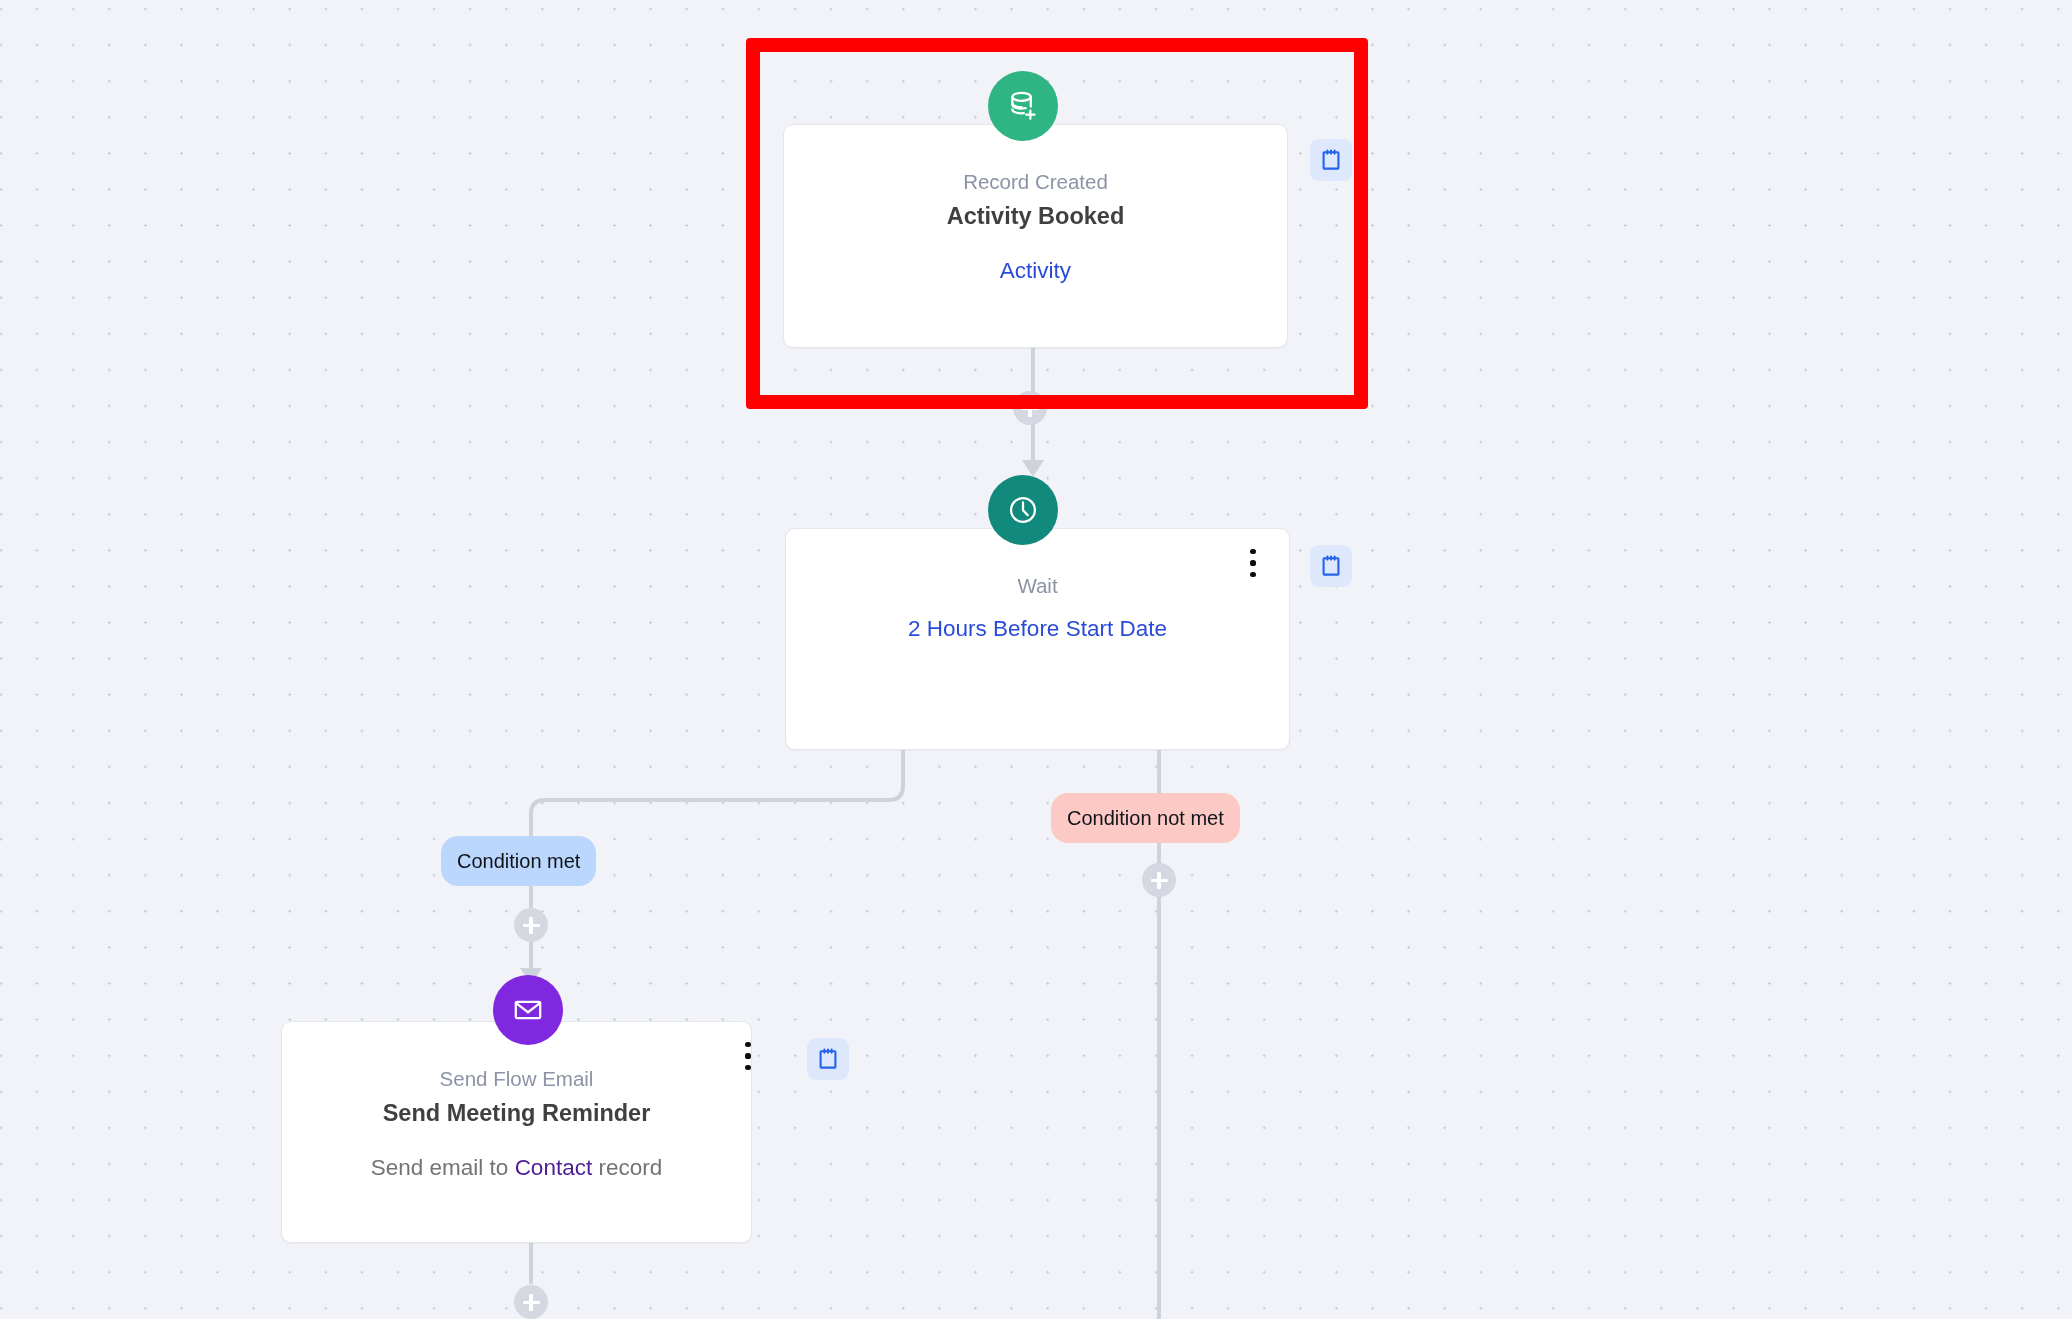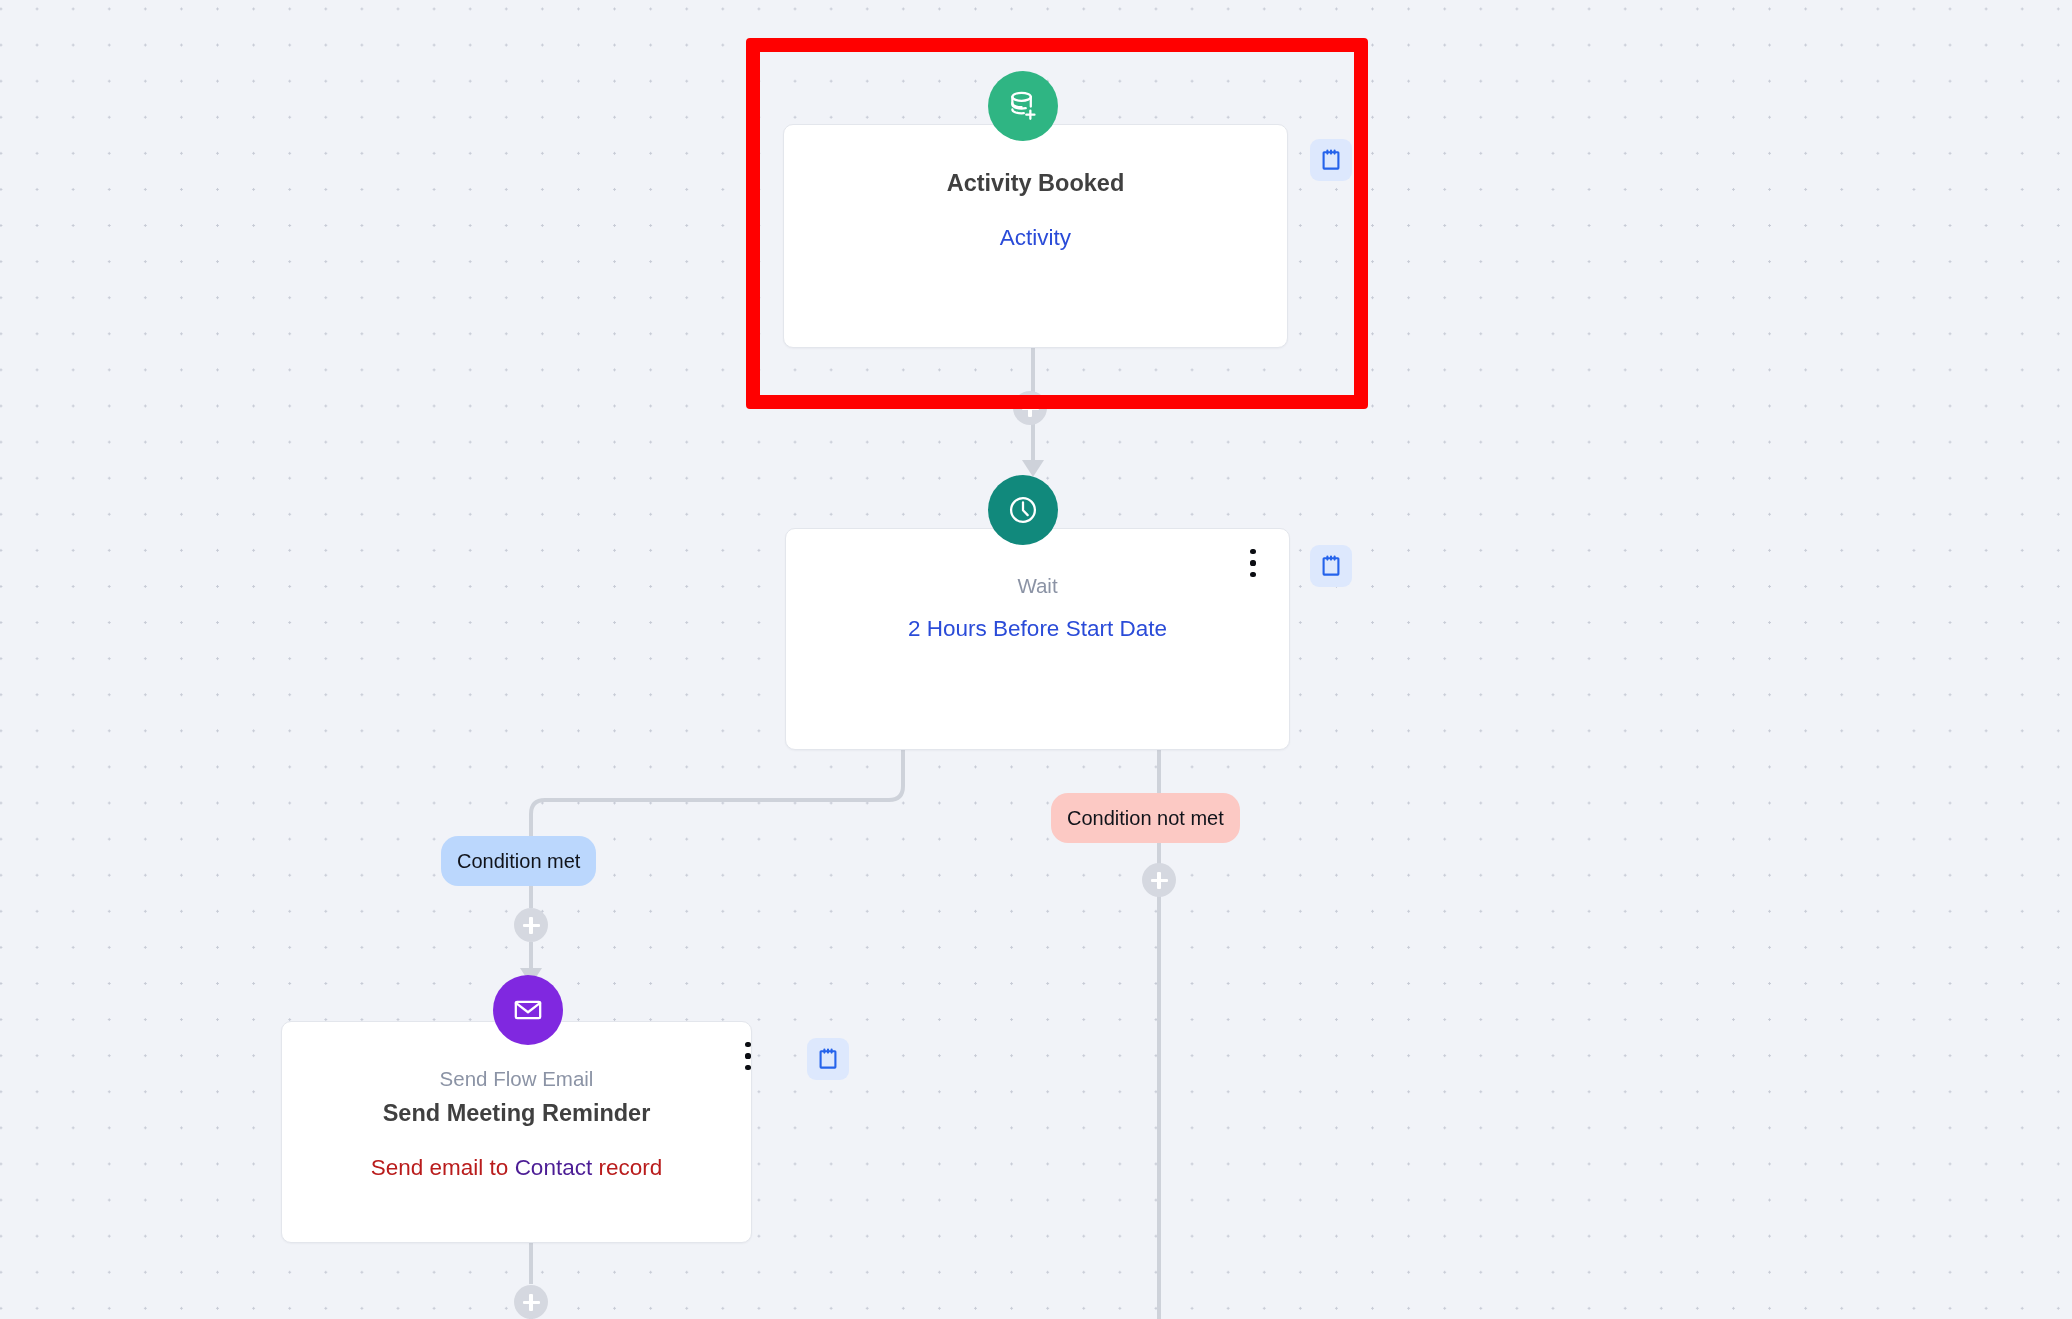--- a/index.html
+++ b/index.html
@@ -61,21 +61,21 @@
     margin: 0 0 26px 0;
   }
   .node-sub {
     font-size: 22.5px;
     color: #2a4bd8;
     line-height: 1.25;
     margin: 16px;
     font-weight: 400;
   }
   .node-sub .muted {
-    color: #b91c1c;
+    color: #737373;
   }
   .node-sub .linkish {
     color: #4c1d95;
   }
 
   
   .step-icon {
     position: absolute;
     width: 70px;
     height: 70px;
@@ -197,20 +197,21 @@
     </g>
 
     <g fill="#ced2da">
       <polygon points="1022,460 1044,460 1033,477"></polygon>
       <polygon points="520,968 542,968 531,985"></polygon>
     </g>
   </svg>
 
   <div class="node-card" id="card-trigger" style="left:783px; top:124px; width:505px; height:224px;">
     <div class="node-body">
+      <p class="node-kind">Record Created</p>
       <p class="node-title">Activity Booked</p>
       <p class="node-sub">Activity</p>
     </div>
   </div>
   <div class="step-icon green" style="left:988px; top:71px;">
     <svg width="34" height="34" viewBox="0 0 24 24" fill="none" stroke="#ffffff" stroke-width="1.6" stroke-linecap="round" stroke-linejoin="round">
       <ellipse cx="11" cy="5.5" rx="6.5" ry="2.8"></ellipse>
       <path d="M4.5,5.5 V11 C4.5,12.55 7.4,13.8 11,13.8 C12.05,13.8 13.05,13.69 13.93,13.5"></path>
       <path d="M4.5,10 C4.5,11.55 7.4,12.8 11,12.8"></path>
       <path d="M4.5,14.4 C4.5,15.95 7.4,17.2 11,17.2 C11.55,17.2 12.08,17.17 12.58,17.11"></path>

